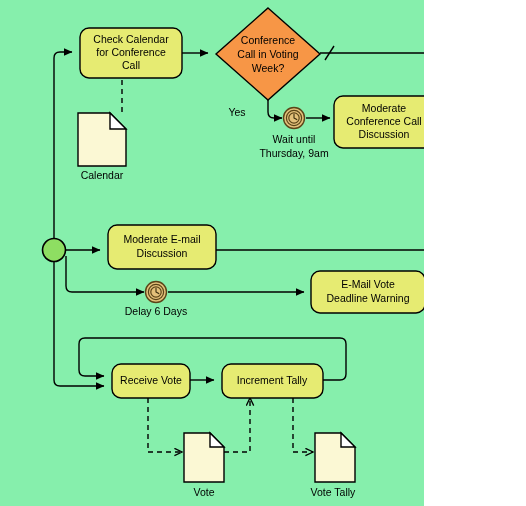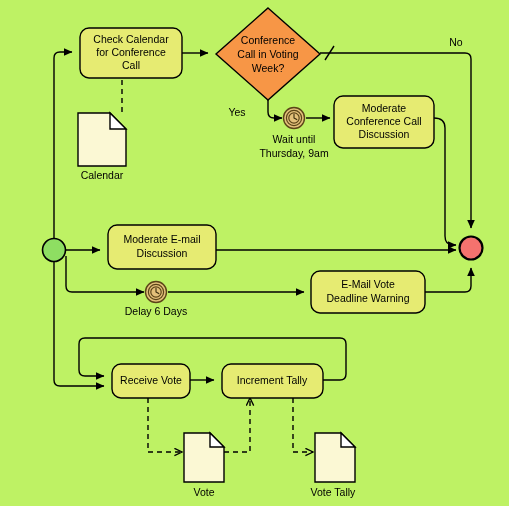--- a/index.html
+++ b/index.html
@@ -5,23 +5,23 @@
   html, body {
     margin: 0;
     padding: 0;
     background: #ffffff;
   }
   body {
     font-family: "Liberation Sans", sans-serif;
   }
   #diagram-root {
     position: relative;
-    width: 509px;
+    width: 424px;
     height: 506px;
-    background: #bef264;
+    background: #86efac;
     overflow: hidden;
   }
   svg#bpmn-canvas {
     display: block;
     width: 526px;
     height: 506px;
   }
   .flow-line {
     fill: none;
     stroke: #000000;

